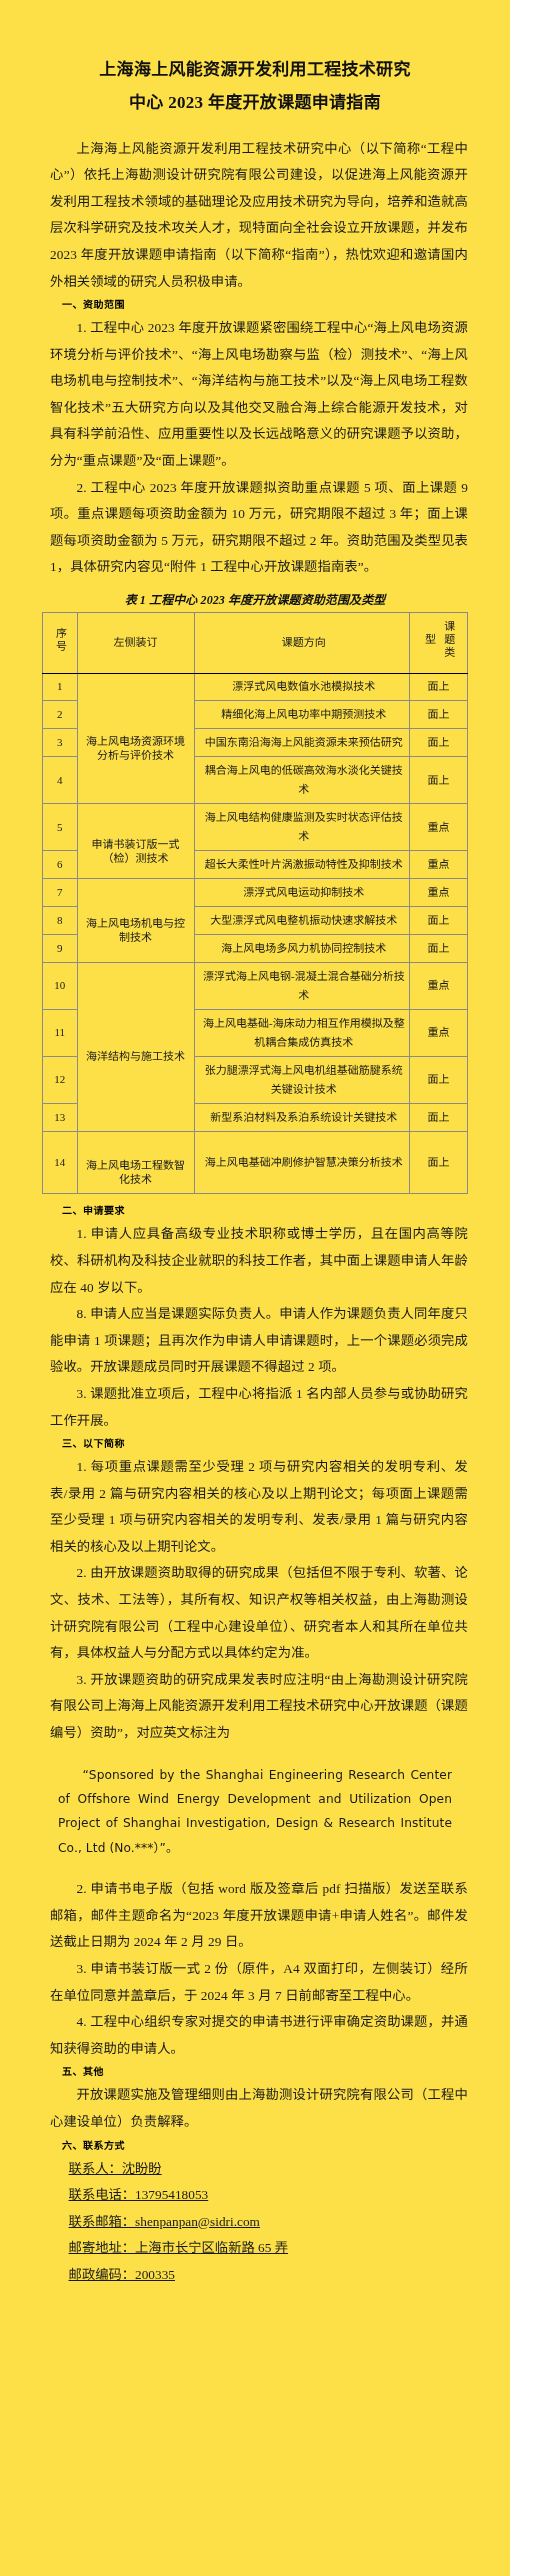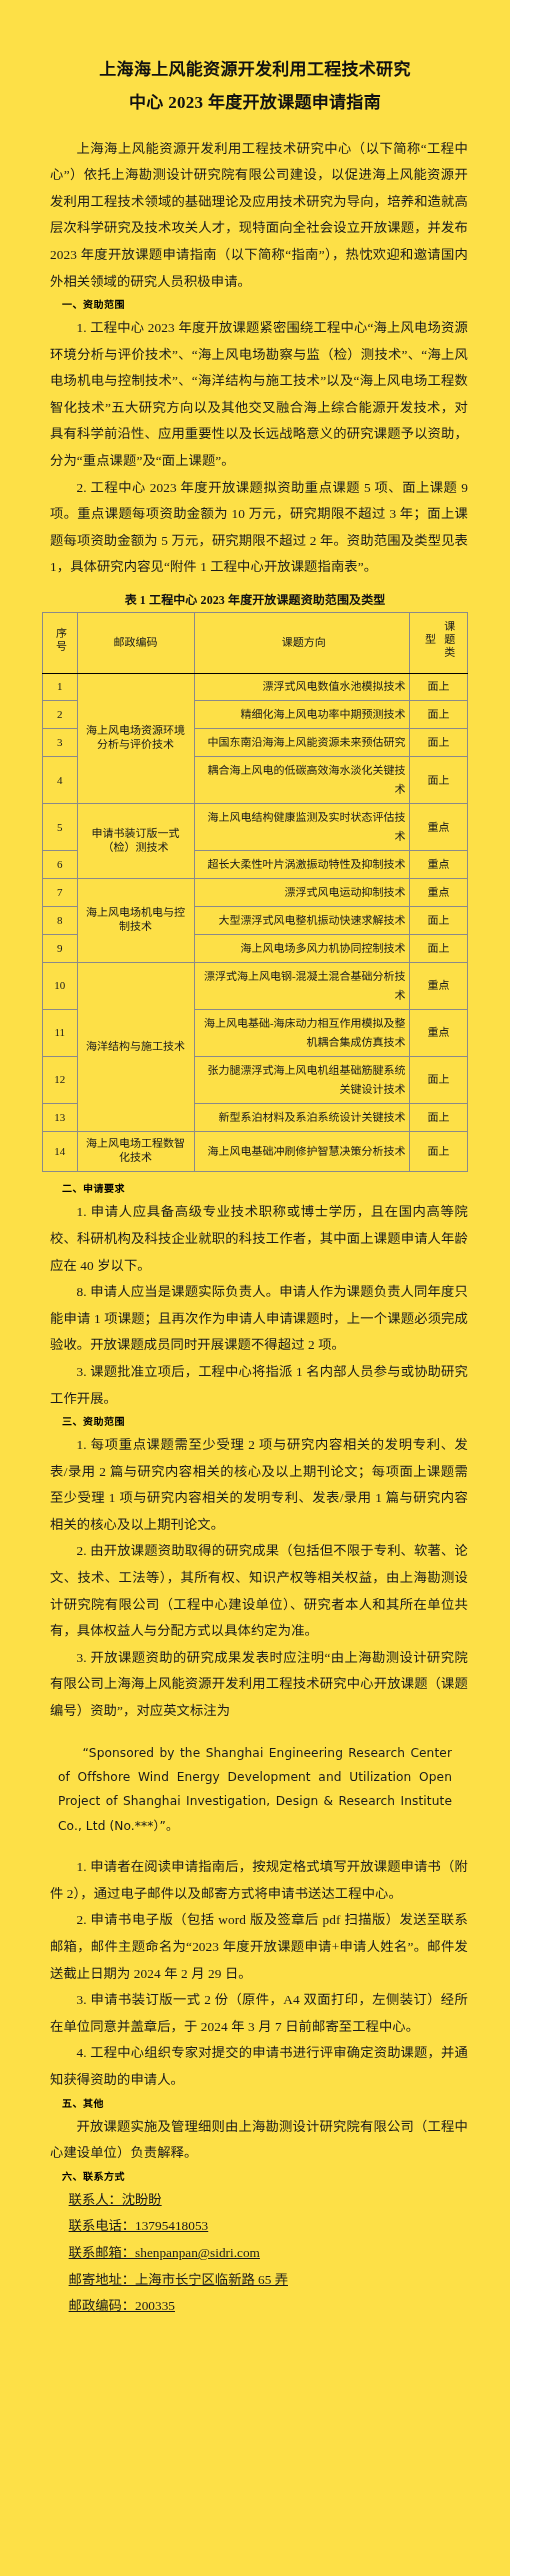--- a/index.html
+++ b/index.html
@@ -52,20 +52,21 @@
     letter-spacing: 0.5px;
     color: #000;
   }
   .table-caption {
     text-align: center;
     font-size: 12px;
     font-weight: bold;
     margin: 8.7px 0 4.3px 0;
     letter-spacing: 0.1px;
     color: #111;
+    font-style: italic;
   }
   table.guide-table {
     width: 100%;
     border-collapse: collapse;
     font-size: 11px;
     table-layout: fixed;
     margin-bottom: 7.6px;
   }
   table.guide-table td,
   table.guide-table th {
@@ -82,25 +83,26 @@
     border-left: 1.4px solid #000;
     border-right: 1.4px solid #000;
   }
   table.guide-table thead td {
     border-bottom: 1.4px solid #000;
     text-align: center;
     height: 52px;
   }
   .col-idx   { width: 7%;  text-align: center; }
   .col-dir   { width: 28%; text-align: center; }
-  .col-topic { width: 52%; text-align: right; padding-left: 7.6px !important; }
+  .col-topic { width: 52%; text-align: center; padding-left: 7.6px !important; }
   .col-type  { width: 13%; text-align: center; }
   .vwrap {
     display: inline-block;
     line-height: 1.28;
+    margin-top: 22px;
   }
   .hdr-vert {
     writing-mode: vertical-rl;
     text-orientation: upright;
     letter-spacing: 2.2px;
     display: inline-block;
     height: 44px;
   }
   .en-block {
     font-size: 12.2px;
@@ -136,21 +138,21 @@
   <h2 class="section-heading">一、资助范围</h2>
   <p class="body-text">1. 工程中心 2023 年度开放课题紧密围绕工程中心“海上风电场资源环境分析与评价技术”、“海上风电场勘察与监（检）测技术”、“海上风电场机电与控制技术”、“海洋结构与施工技术”以及“海上风电场工程数智化技术”五大研究方向以及其他交叉融合海上综合能源开发技术，对具有科学前沿性、应用重要性以及长远战略意义的研究课题予以资助，分为“重点课题”及“面上课题”。</p>
   <p class="body-text">2. 工程中心 2023 年度开放课题拟资助重点课题 5 项、面上课题 9 项。重点课题每项资助金额为 10 万元，研究期限不超过 3 年；面上课题每项资助金额为 5 万元，研究期限不超过 2 年。资助范围及类型见表 1，具体研究内容见“附件 1 工程中心开放课题指南表”。</p>
 
   <div class="table-caption">表 1  工程中心 2023 年度开放课题资助范围及类型</div>
 
   <table class="guide-table">
     <thead>
       <tr>
         <td class="col-idx"><span class="hdr-vert">序号</span></td>
-        <td class="col-dir">邮政编码</td>
+        <td class="col-dir">左侧装订</td>
         <td class="col-topic" style="text-align:center">课题方向</td>
         <td class="col-type"><span class="hdr-vert">课题类型</span></td>
       </tr>
     </thead>
     <tbody id="table-body">
         <tr>
           <td class="col-idx">1</td>
           <td class="col-dir" rowspan="4"><span class="vwrap">海上风电场资源环境分析与评价技术</span></td>
           <td class="col-topic">漂浮式风电数值水池模拟技术</td>
           <td class="col-type">面上</td>
@@ -225,27 +227,26 @@
           <td class="col-type">面上</td>
         </tr>
       </tbody>
   </table>
 
   <h2 class="section-heading">二、申请要求</h2>
   <p class="body-text">1. 申请人应具备高级专业技术职称或博士学历，且在国内高等院校、科研机构及科技企业就职的科技工作者，其中面上课题申请人年龄应在 40 岁以下。</p>
   <p class="body-text">8. 申请人应当是课题实际负责人。申请人作为课题负责人同年度只能申请 1 项课题；且再次作为申请人申请课题时，上一个课题必须完成验收。开放课题成员同时开展课题不得超过 2 项。</p>
   <p class="body-text">3. 课题批准立项后，工程中心将指派 1 名内部人员参与或协助研究工作开展。</p>
 
-  <h2 class="section-heading">三、资助范围</h2>
+  <h2 class="section-heading">三、以下简称</h2>
   <p class="body-text">1. 每项重点课题需至少受理 2 项与研究内容相关的发明专利、发表/录用 2 篇与研究内容相关的核心及以上期刊论文；每项面上课题需至少受理 1 项与研究内容相关的发明专利、发表/录用 1 篇与研究内容相关的核心及以上期刊论文。</p>
   <p class="body-text">2. 由开放课题资助取得的研究成果（包括但不限于专利、软著、论文、技术、工法等），其所有权、知识产权等相关权益，由上海勘测设计研究院有限公司（工程中心建设单位）、研究者本人和其所在单位共有，具体权益人与分配方式以具体约定为准。</p>
   <p class="body-text">3. 开放课题资助的研究成果发表时应注明“由上海勘测设计研究院有限公司上海海上风能资源开发利用工程技术研究中心开放课题（课题编号）资助”，对应英文标注为</p>
   <p class="en-block">“Sponsored by the Shanghai Engineering Research Center of Offshore Wind Energy Development and Utilization Open Project of Shanghai Investigation, Design &amp; Research Institute Co., Ltd (No.***）”。</p>
 
-  <p class="body-text">1. 申请者在阅读申请指南后，按规定格式填写开放课题申请书（附件 2），通过电子邮件以及邮寄方式将申请书送达工程中心。</p>
   <p class="body-text">2. 申请书电子版（包括 word 版及签章后 pdf 扫描版）发送至联系邮箱，邮件主题命名为“2023 年度开放课题申请+申请人姓名”。邮件发送截止日期为 2024 年 2 月 29 日。</p>
   <p class="body-text">3. 申请书装订版一式 2 份（原件，A4 双面打印，左侧装订）经所在单位同意并盖章后，于 2024 年 3 月 7 日前邮寄至工程中心。</p>
   <p class="body-text">4. 工程中心组织专家对提交的申请书进行评审确定资助课题，并通知获得资助的申请人。</p>
 
   <h2 class="section-heading">五、其他</h2>
   <p class="body-text">开放课题实施及管理细则由上海勘测设计研究院有限公司（工程中心建设单位）负责解释。</p>
 
   <h2 class="section-heading">六、联系方式</h2>
   <div id="contact-list">
       <p class="contact-line">联系人：沈盼盼</p>

